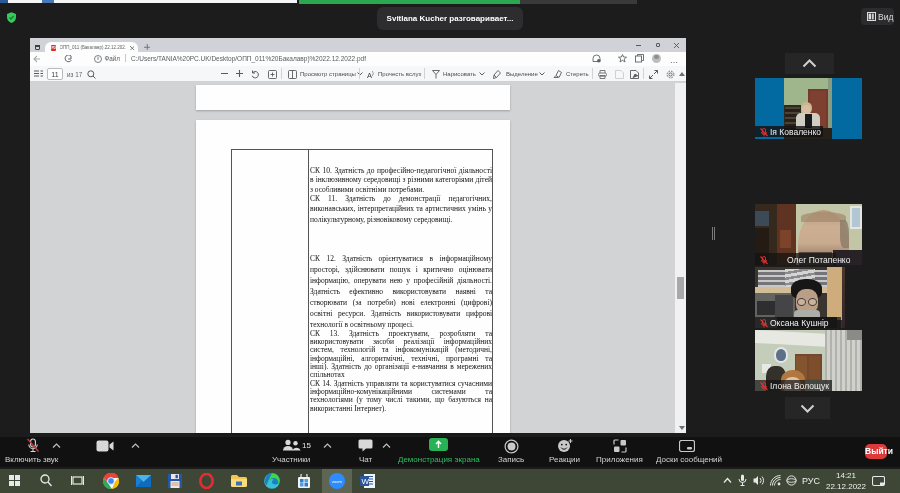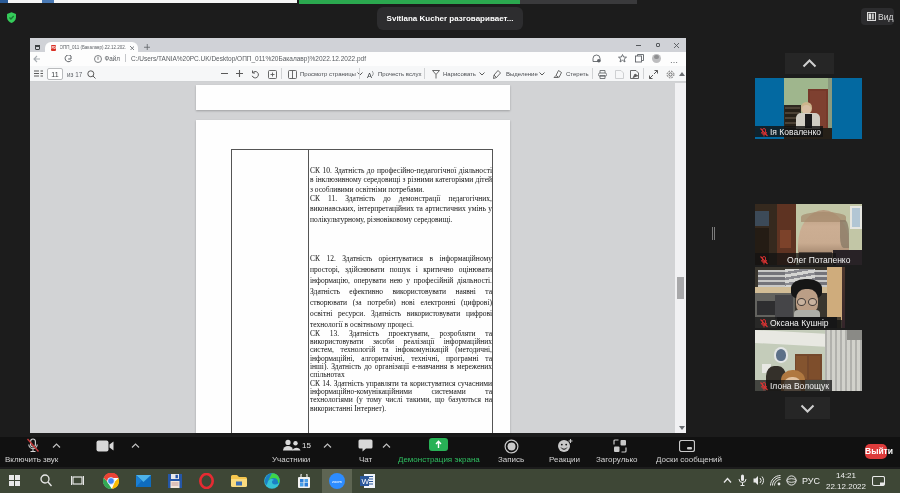--- a/index.html
+++ b/index.html
@@ -346,21 +346,21 @@
       <path d="M4.2 8.6 a3.2 3.2 0 0 0 5.6 0" stroke="#111" stroke-width="1" fill="none"></path>
       <path d="M13.5 0 V4 M11.5 2 H15.5" stroke="#c9c9c9" stroke-width="1.1"></path>
     </svg>
   <div class="abs" style="left:549px;top:455px;color:#d4d4d4;font-size:8px;">Реакции</div>
 
   <svg class="abs" style="left:613px;top:439px;" width="14" height="14" viewBox="0 0 14 14">
       <path d="M5.5 1 H2 a1 1 0 0 0 -1 1 V5.5 M8.5 13 H12 a1 1 0 0 0 1 -1 V8.5" stroke="#c9c9c9" stroke-width="1.2" fill="none"></path>
       <rect x="7.5" y="1" width="5.5" height="5.5" rx="1" fill="#c9c9c9"></rect>
       <rect x="1" y="7.5" width="5.5" height="5.5" rx="1" fill="#c9c9c9"></rect>
     </svg>
-  <div class="abs" style="left:596px;top:455px;color:#d4d4d4;font-size:8px;">Загорулько</div>
+  <div class="abs" style="left:596px;top:455px;color:#d4d4d4;font-size:8px;">Приложения</div>
 
   <svg class="abs" style="left:679px;top:440px;" width="16" height="12" viewBox="0 0 16 12">
       <rect x="0.5" y="0.5" width="15" height="11" rx="2" stroke="#c9c9c9" stroke-width="1.2" fill="none"></rect>
       <rect x="8" y="7" width="5" height="2.4" rx="1" fill="#c9c9c9"></rect>
     </svg>
   <div class="abs" style="left:656px;top:455px;color:#d4d4d4;font-size:8px;">Доски сообщений</div>
 
   <div class="abs" style="left:853px;top:444px;width:22px;height:15px;background:#dd3B3b;border-radius:5px;color:#fff;font-size:8.5px;font-weight:bold;text-align:center;line-height:15px;margin-left:12px;">Выйти</div>
 
   <div class="abs" style="left:0;top:469px;width:900px;height:24px;background:#3e4736;"></div>

